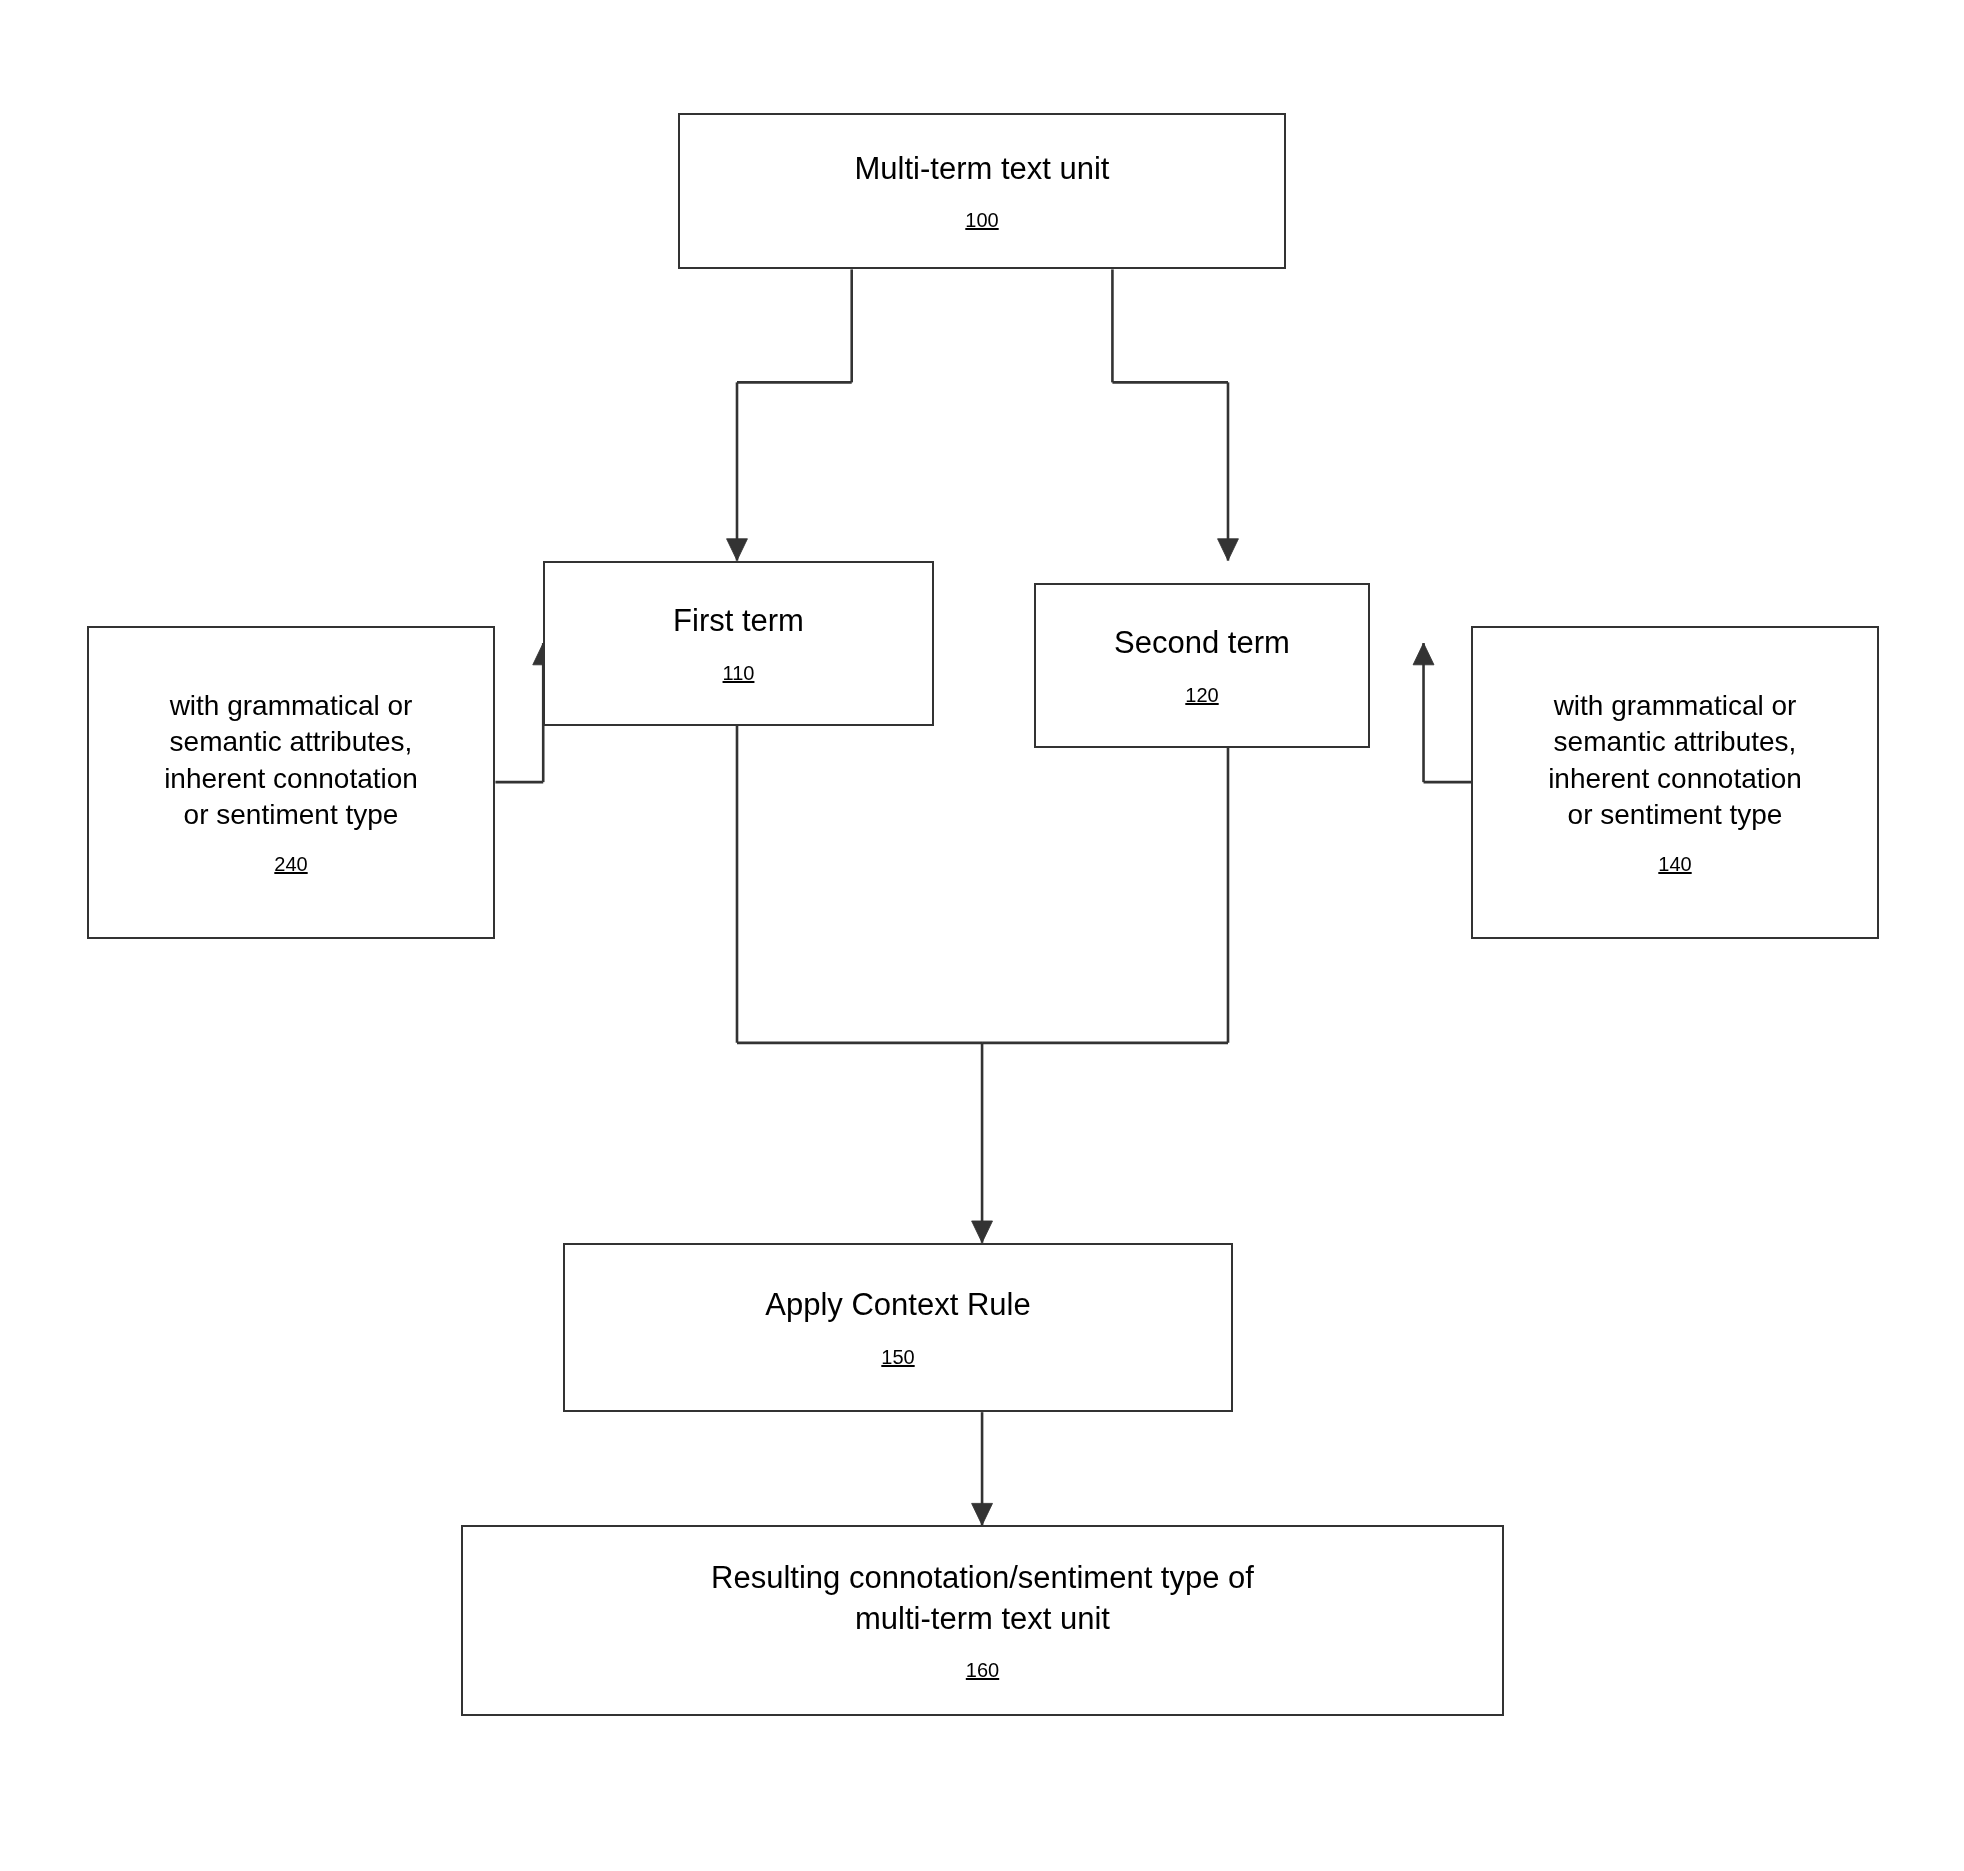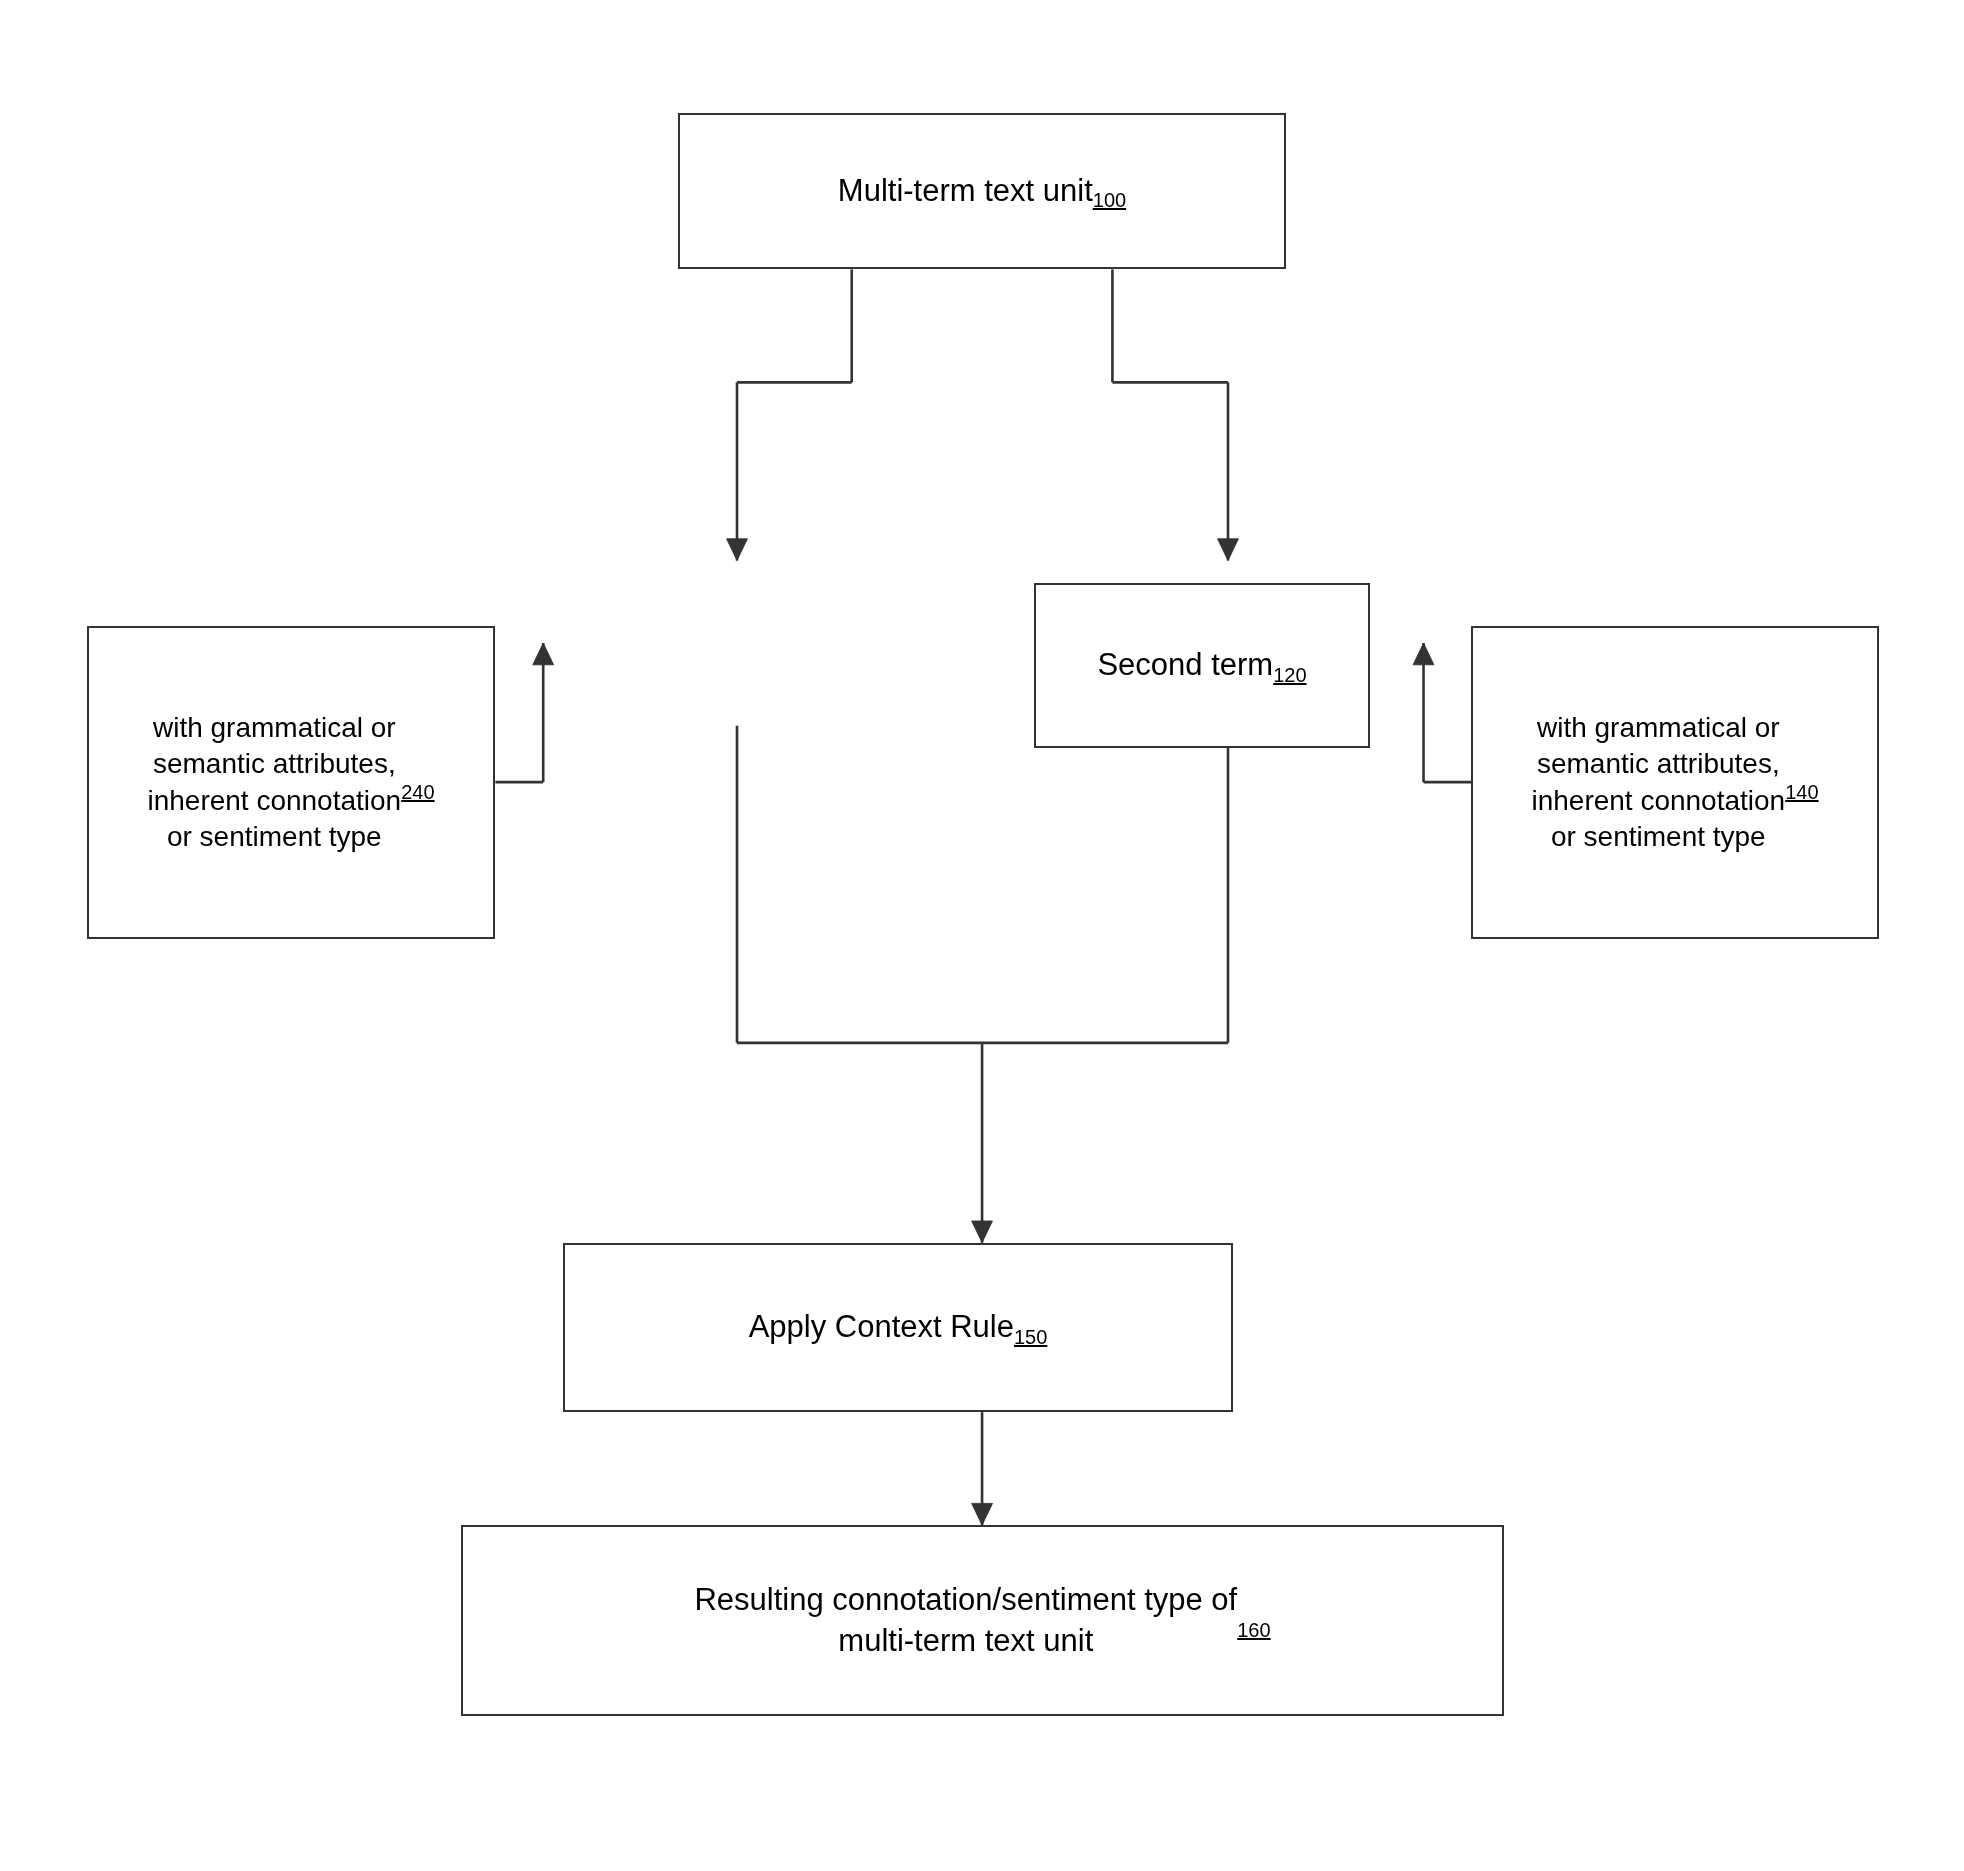--- a/index.html
+++ b/index.html
@@ -18,21 +18,21 @@
       top: 0; left: 0;
       width: 100%;
       height: 100%;
     }
 
     .box {
       position: absolute;
       border: 2.6px solid #333;
       background: #fff;
       display: flex;
-      flex-direction: row;
+      flex-direction: column;
       align-items: center;
       justify-content: center;
       text-align: center;
       font-size: 31px;
       line-height: 1.3;
       padding: 17.4px 21px;
     }
 
     .box .ref {
       text-decoration: underline;
@@ -98,20 +98,24 @@
 
     <line x1="1130" y1="1625" x2="1130" y2="1755" stroke="#333" stroke-width="3"></line>
     <polygon points="1130,1755 1118,1730 1142,1730"></polygon>
   </svg>
 
   <div class="box" style="left: 678px; top: 113px; width: 608px; height: 156px;">
     <span>Multi-term text unit</span>
     <span class="ref">100</span>
   </div>
 
+  <div class="box" style="left: 543px; top: 561px; width: 391px; height: 165px;">
+    <span>First term</span>
+    <span class="ref">110</span>
+  </div>
 
   <div class="box" style="left: 1034px; top: 583px; width: 336px; height: 165px;">
     <span>Second term</span>
     <span class="ref">120</span>
   </div>
 
   <div class="box" style="left: 87px; top: 626px; width: 408px; height: 313px; font-size: 28px;">
     <span>with grammatical or<br>semantic attributes,<br>inherent connotation<br>or sentiment type</span>
     <span class="ref">240</span>
   </div>

